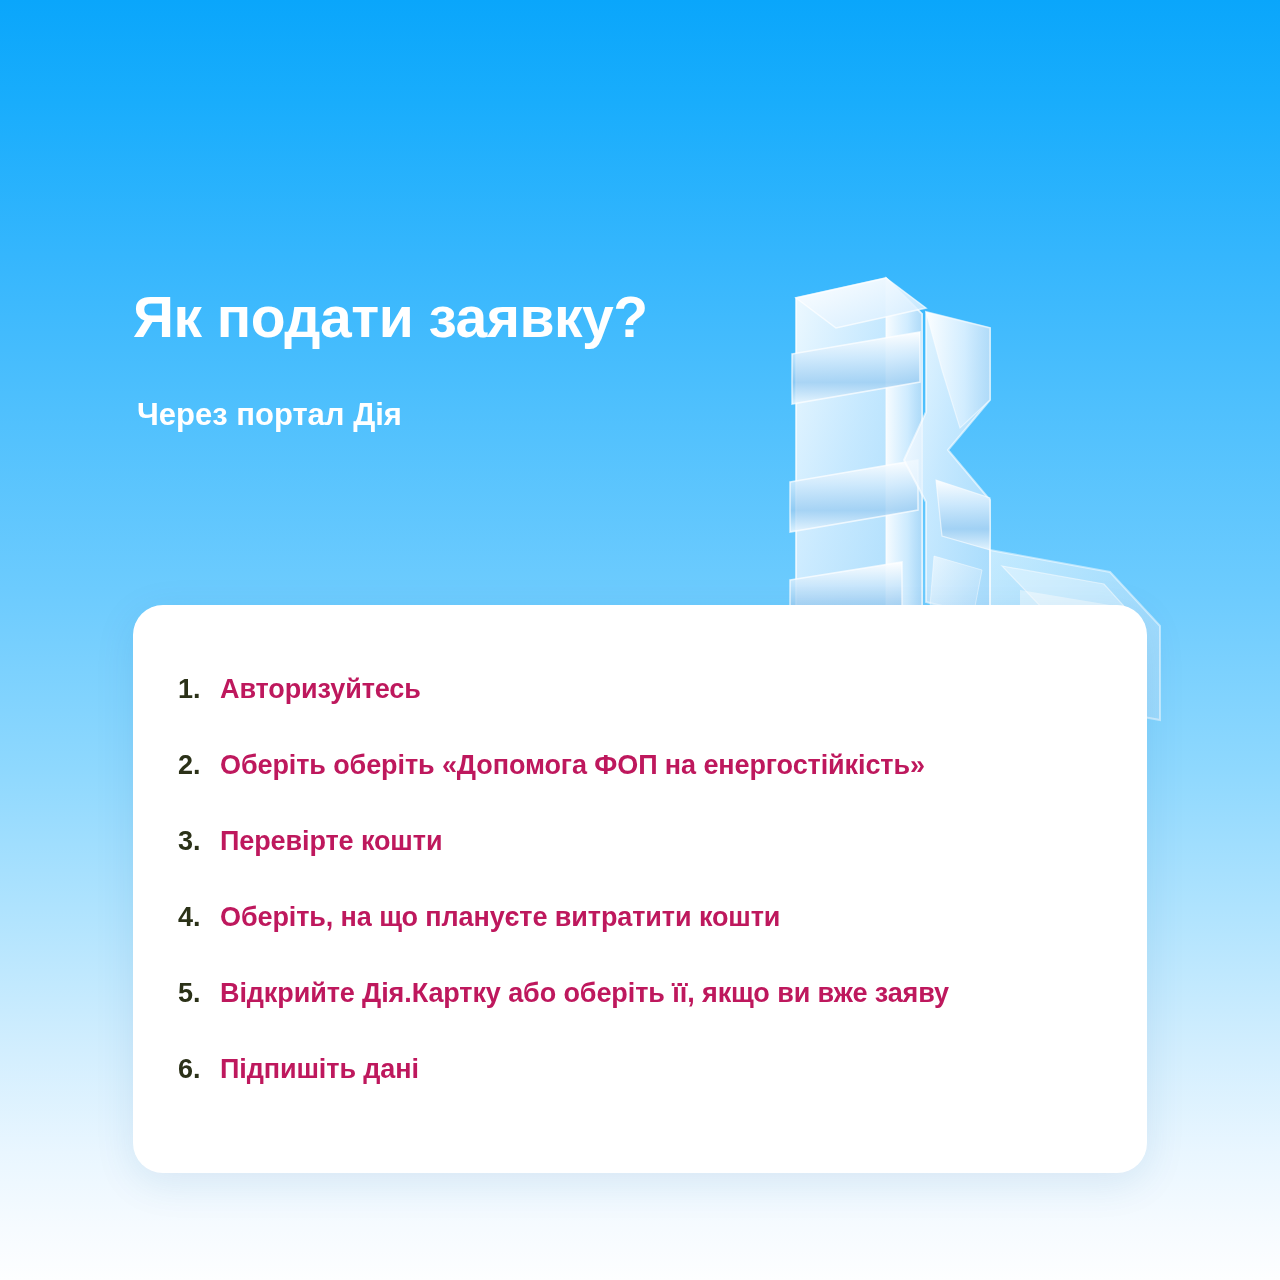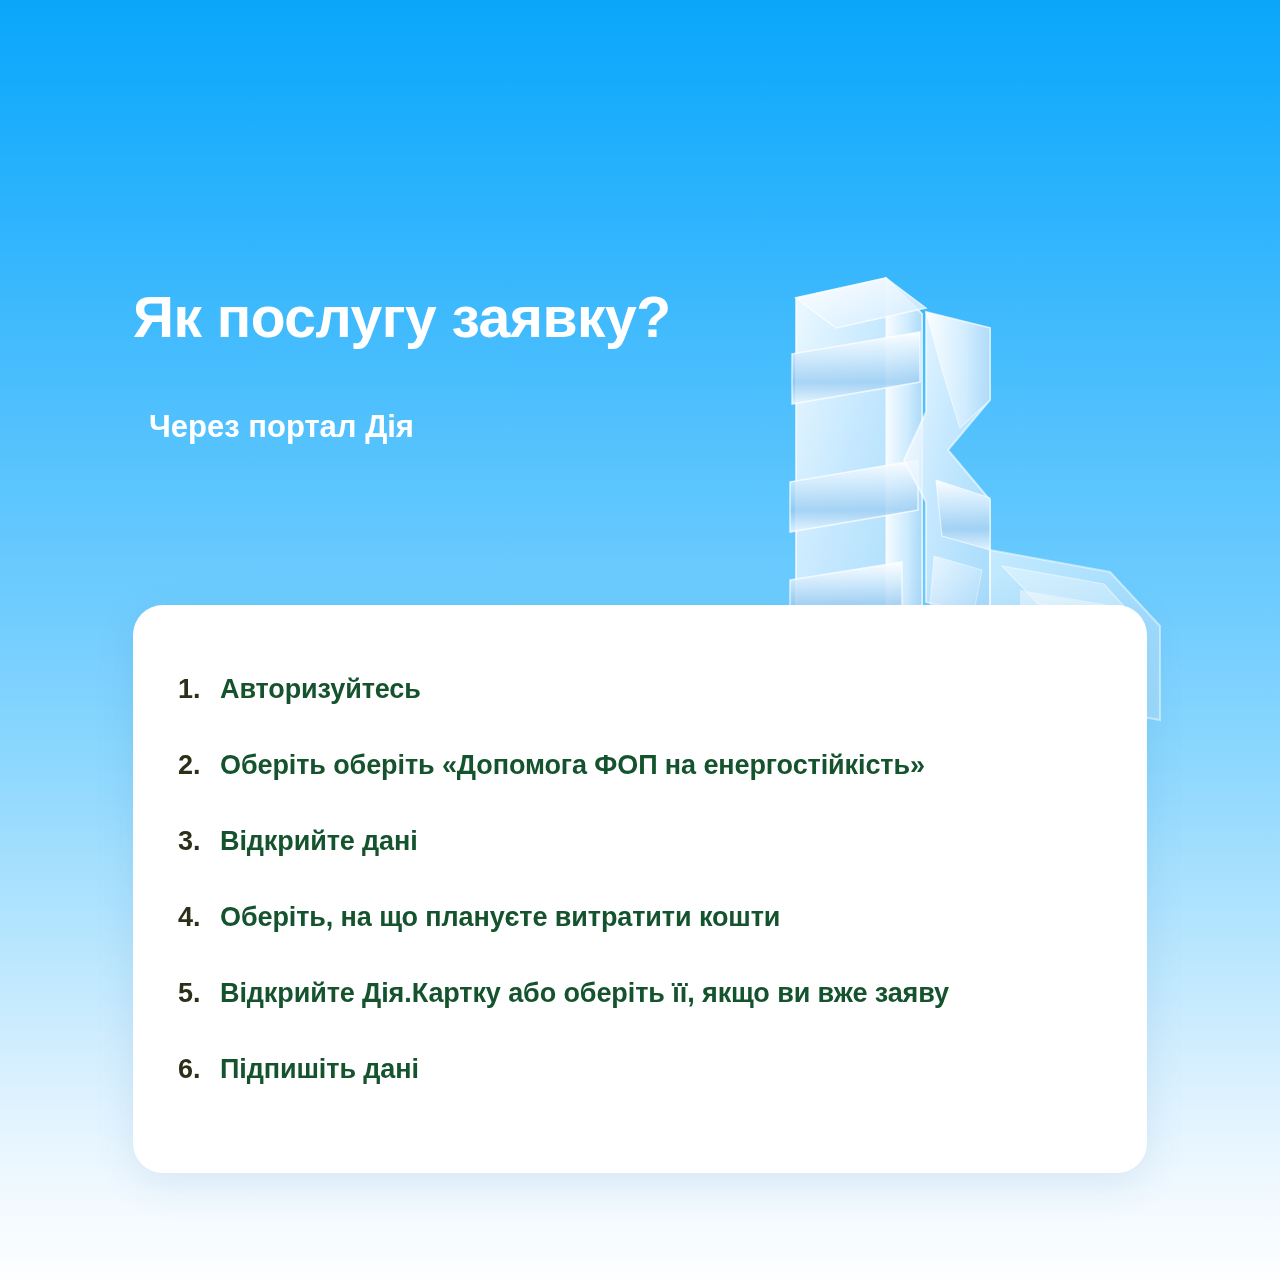--- a/index.html
+++ b/index.html
@@ -59,21 +59,21 @@
   .poster-title {
     margin: 0;
     font-size: 57px;
     line-height: 1.05;
     font-weight: 700;
     letter-spacing: -0.5px;
     color: #ffffff;
     white-space: nowrap;
   }
   .poster-subtitle {
-    margin: 16px;
+    margin: 4px;
     padding-top: 44px;
     font-size: 31px;
     line-height: 1.2;
     font-weight: 700;
     color: #ffffff;
     white-space: nowrap;
   }
 
   
   .steps-card {
@@ -106,21 +106,21 @@
     font-size: 27px;
     line-height: 45px;
     font-weight: 700;
     color: #2b3118;
   }
   .step-text {
     flex: 1 1 auto;
     font-size: 27px;
     line-height: 45px;
     font-weight: 700;
-    color: #14532d;
+    color: #be185d;
     letter-spacing: -0.1px;
   }
 </style>
 </head>
 <body>
 
 <div class="poster">
 
   <div class="glass-layer">
     <svg class="glass-svg" viewBox="0 0 540 420" aria-hidden="true">
@@ -171,37 +171,37 @@
 
       <g>
         <path d="M300 300 L420 322 L470 376 L470 470 L350 448 L300 394 Z" fill="url(#gGhost)" stroke="#ffffff" stroke-opacity="0.5" stroke-width="2"></path>
         <path d="M312 316 L414 334 L452 376 L352 358 Z" fill="#ffffff" fill-opacity="0.35" stroke="#ffffff" stroke-opacity="0.5" stroke-width="1.2"></path>
         <path d="M330 340 L426 356 L426 374 L330 358 Z" fill="#ffffff" fill-opacity="0.45"></path>
       </g>
     </svg>
   </div>
 
   <div class="headings">
-    <h1 class="poster-title">Як послугу заявку?</h1>
+    <h1 class="poster-title">Як подати заявку?</h1>
     <p class="poster-subtitle">Через портал Дія</p>
   </div>
 
   <div class="steps-card">
     <ol class="steps-list" id="steps-list">
         <li class="step-item">
           <span class="step-number">1.</span>
           <span class="step-text">Авторизуйтесь</span>
         </li>
         <li class="step-item">
           <span class="step-number">2.</span>
           <span class="step-text">Оберіть оберіть «Допомога ФОП на енергостійкість»</span>
         </li>
         <li class="step-item">
           <span class="step-number">3.</span>
-          <span class="step-text">Відкрийте дані</span>
+          <span class="step-text">Перевірте кошти</span>
         </li>
         <li class="step-item">
           <span class="step-number">4.</span>
           <span class="step-text">Оберіть, на що плануєте витратити кошти</span>
         </li>
         <li class="step-item">
           <span class="step-number">5.</span>
           <span class="step-text">Відкрийте Дія.Картку або оберіть її, якщо ви вже заяву</span>
         </li>
         <li class="step-item">

